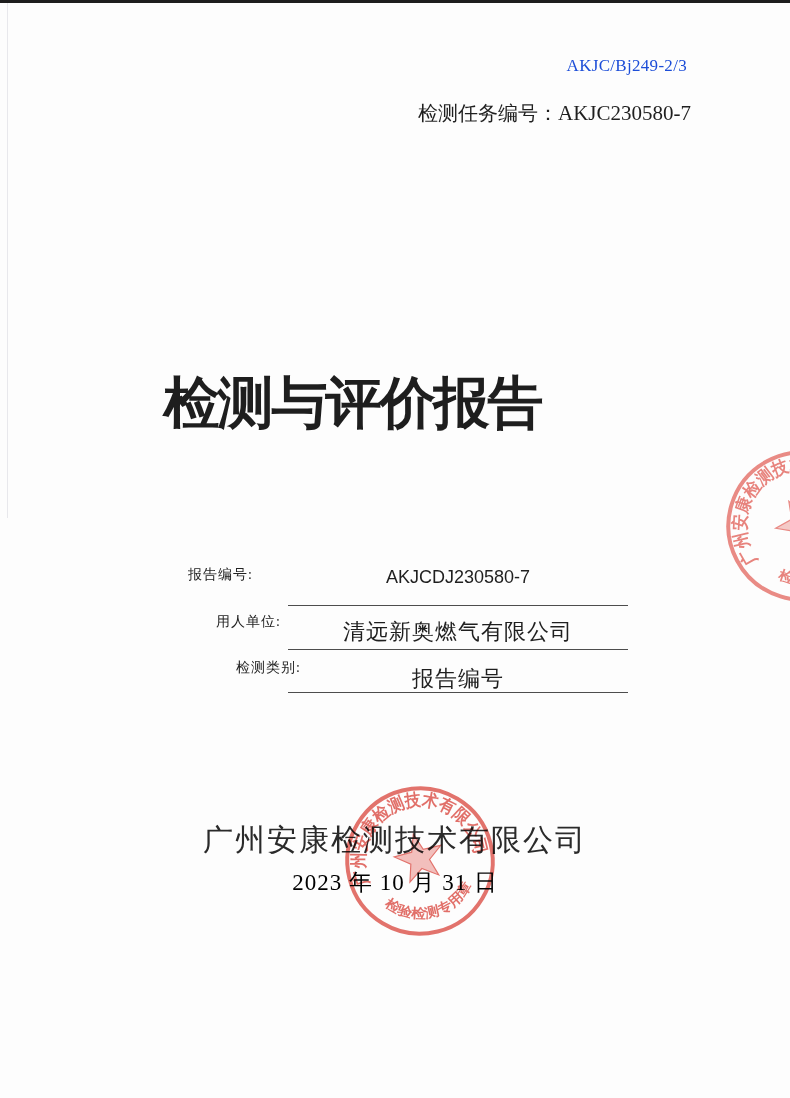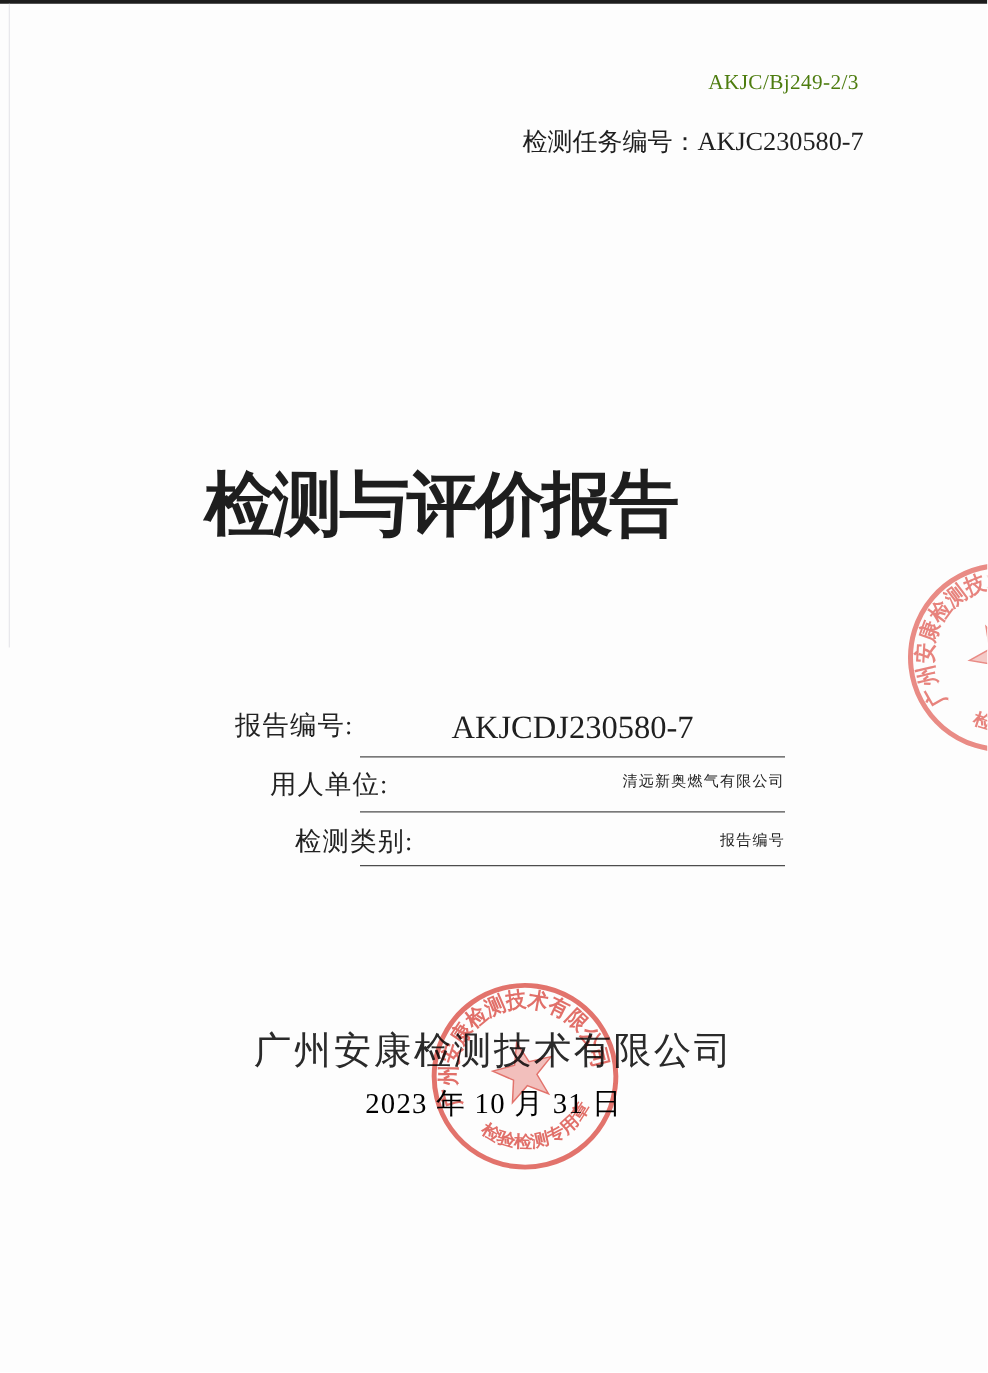--- a/index.html
+++ b/index.html
@@ -14,43 +14,43 @@
   .scan-topbar{
     position:absolute;top:0;left:0;width:790px;height:3px;
     background:#1d1d1d;
   }
   .scan-leftline{
     position:absolute;top:3px;left:7px;width:1px;height:515px;
     background:#e2e2e7;opacity:.8;
   }
   .doc-code{
     position:absolute;top:56px;right:103px;
-    font-size:17px;letter-spacing:.3px;color:#4d7c0f;
+    font-size:17px;letter-spacing:.3px;color:#1d4ed8;
   }
   .task-line{
     position:absolute;top:100px;right:99px;
     font-size:20px;color:#1f1f1f;white-space:nowrap;
   }
   .task-line .task-no{font-family:"Liberation Serif",serif;font-size:21px;}
   .report-title{
     position:absolute;top:366px;left:0;width:705px;
     margin:0;text-align:center;
     font-size:56px;font-weight:bold;letter-spacing:-2px;
     color:#1e1e1e;
   }
   .field-label{
     position:absolute;left:188px;
-    font-size:21px;letter-spacing:1px;color:#222;white-space:nowrap;
+    font-size:14px;letter-spacing:1px;color:#222;white-space:nowrap;
   }
   .field-value{
     position:absolute;left:288px;width:340px;
     text-align:center;color:#1f1f1f;white-space:nowrap;
   }
-  .value-serif{font-size:26px;font-family:Liberation Serif, serif;text-align:center;}
-  .value-cjk{font-size:12px;letter-spacing:1px;text-align:right;}
+  .value-serif{font-size:18px;font-family:Liberation Sans, sans-serif;text-align:center;}
+  .value-cjk{font-size:22px;letter-spacing:1px;}
   .field-line{
     position:absolute;left:288px;width:340px;height:1px;
     background:#4d4d4d;
   }
   .lbl-1{top:566px;} .val-1{top:567px;} .line-1{top:605px;}
   .lbl-2{top:613px;margin-left:28px;} .val-2{top:617px;} .line-2{top:649px;}
   .lbl-3{top:659px;margin-left:48px;} .val-3{top:664px;} .line-3{top:692px;}
   .company-name{
     position:absolute;top:820px;left:0;width:790px;
     text-align:center;font-size:30px;letter-spacing:2px;color:#2a2a2a;

